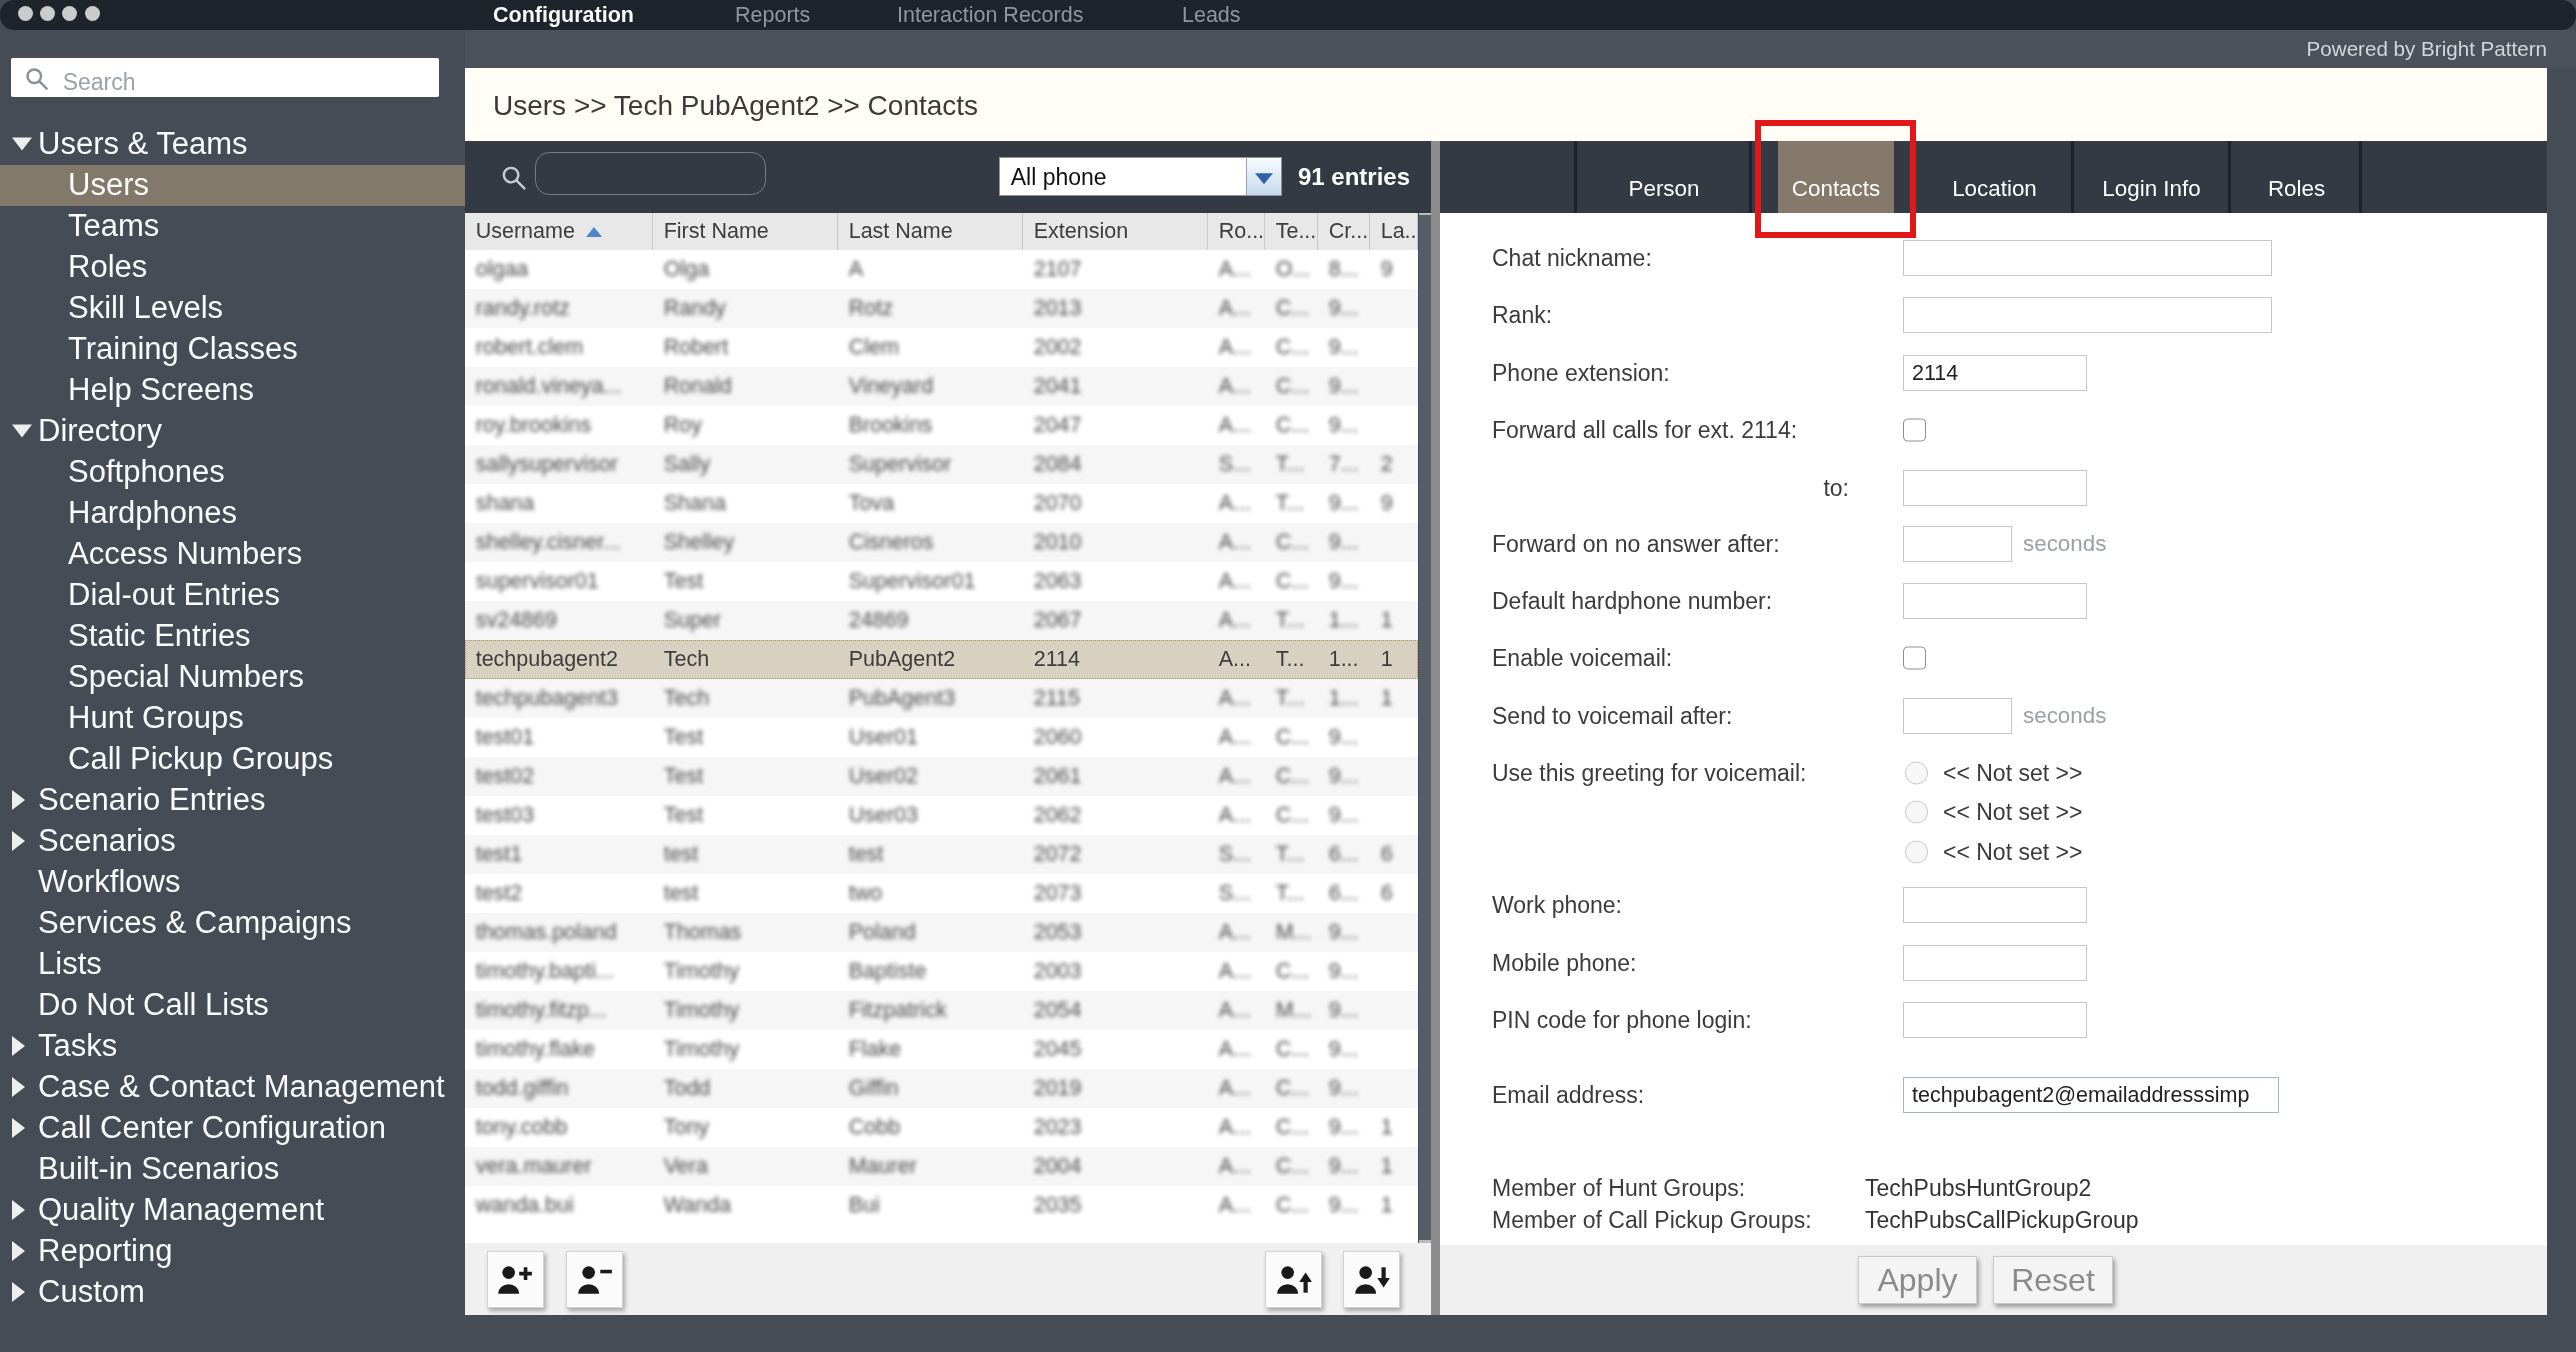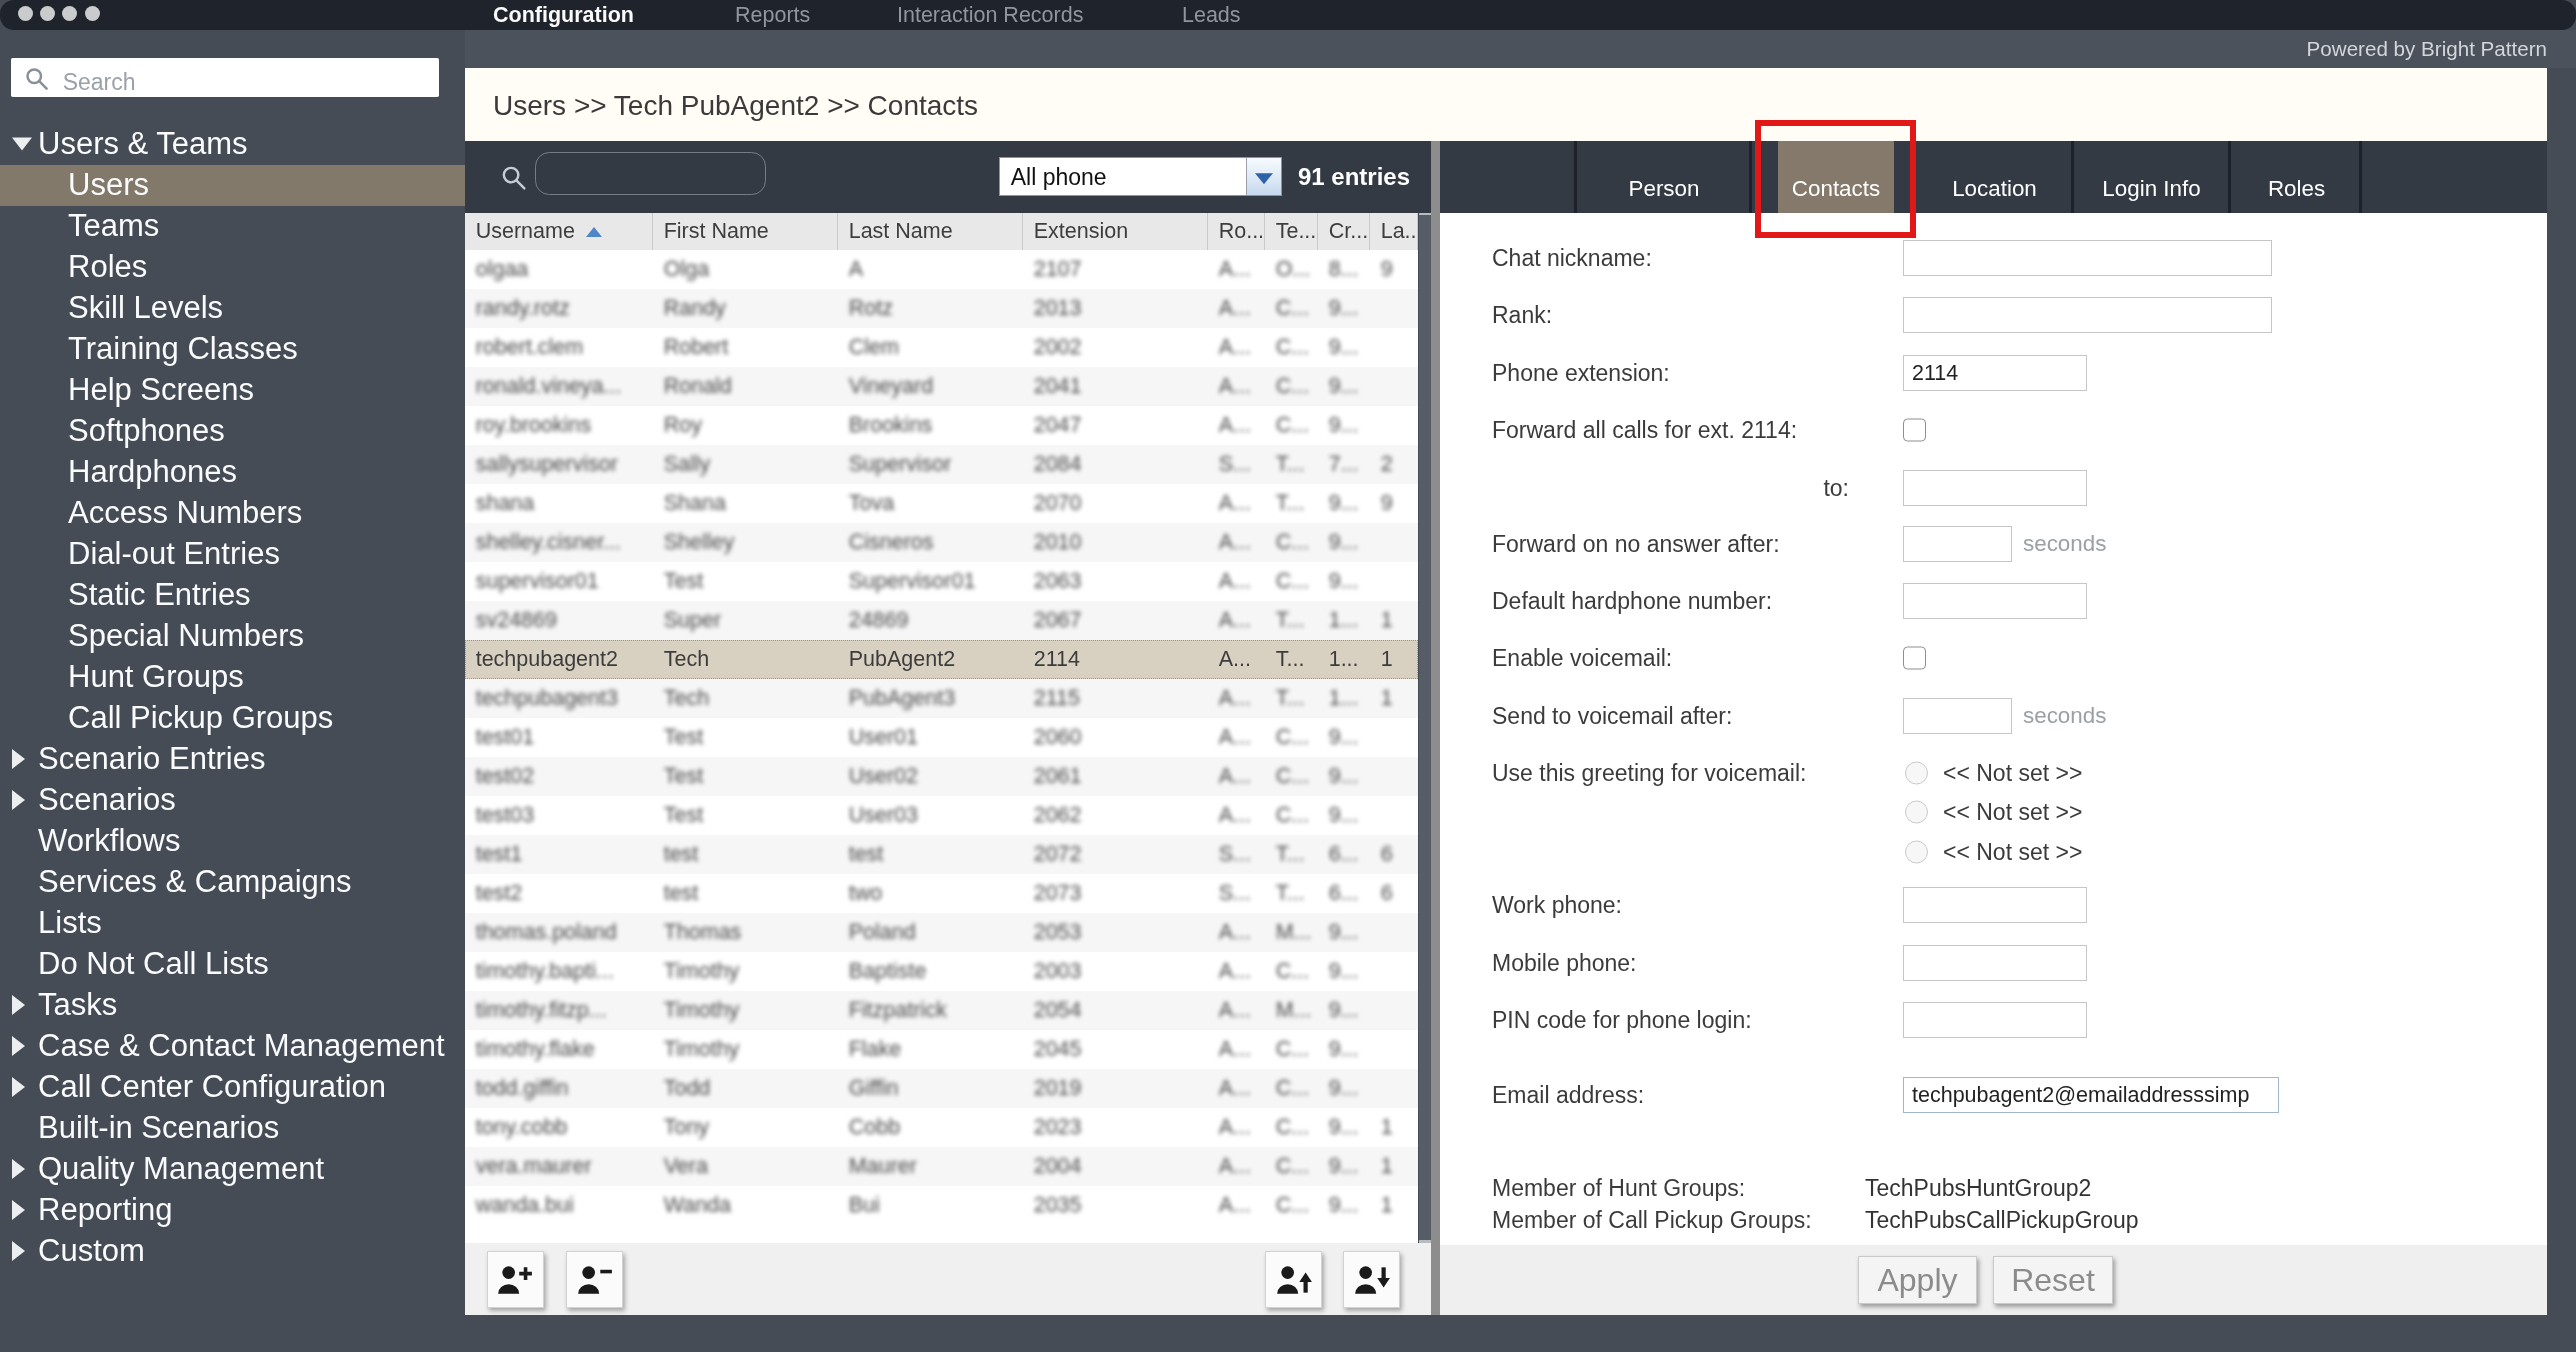--- a/index.html
+++ b/index.html
@@ -151,20 +151,24 @@
         <div class="tree-item">
           <span class="tree-label lvl1">Skill Levels</span>
         </div>
         <div class="tree-item">
           <span class="tree-label lvl1">Training Classes</span>
         </div>
         <div class="tree-item">
           <span class="tree-label lvl1">Help Screens</span>
         </div>
         <div class="tree-item">
+          <span class="tri tri-down"></span>
+          <span class="tree-label lvl0">Directory</span>
+        </div>
+        <div class="tree-item">
           <span class="tree-label lvl1">Softphones</span>
         </div>
         <div class="tree-item">
           <span class="tree-label lvl1">Hardphones</span>
         </div>
         <div class="tree-item">
           <span class="tree-label lvl1">Access Numbers</span>
         </div>
         <div class="tree-item">
           <span class="tree-label lvl1">Dial-out Entries</span>

